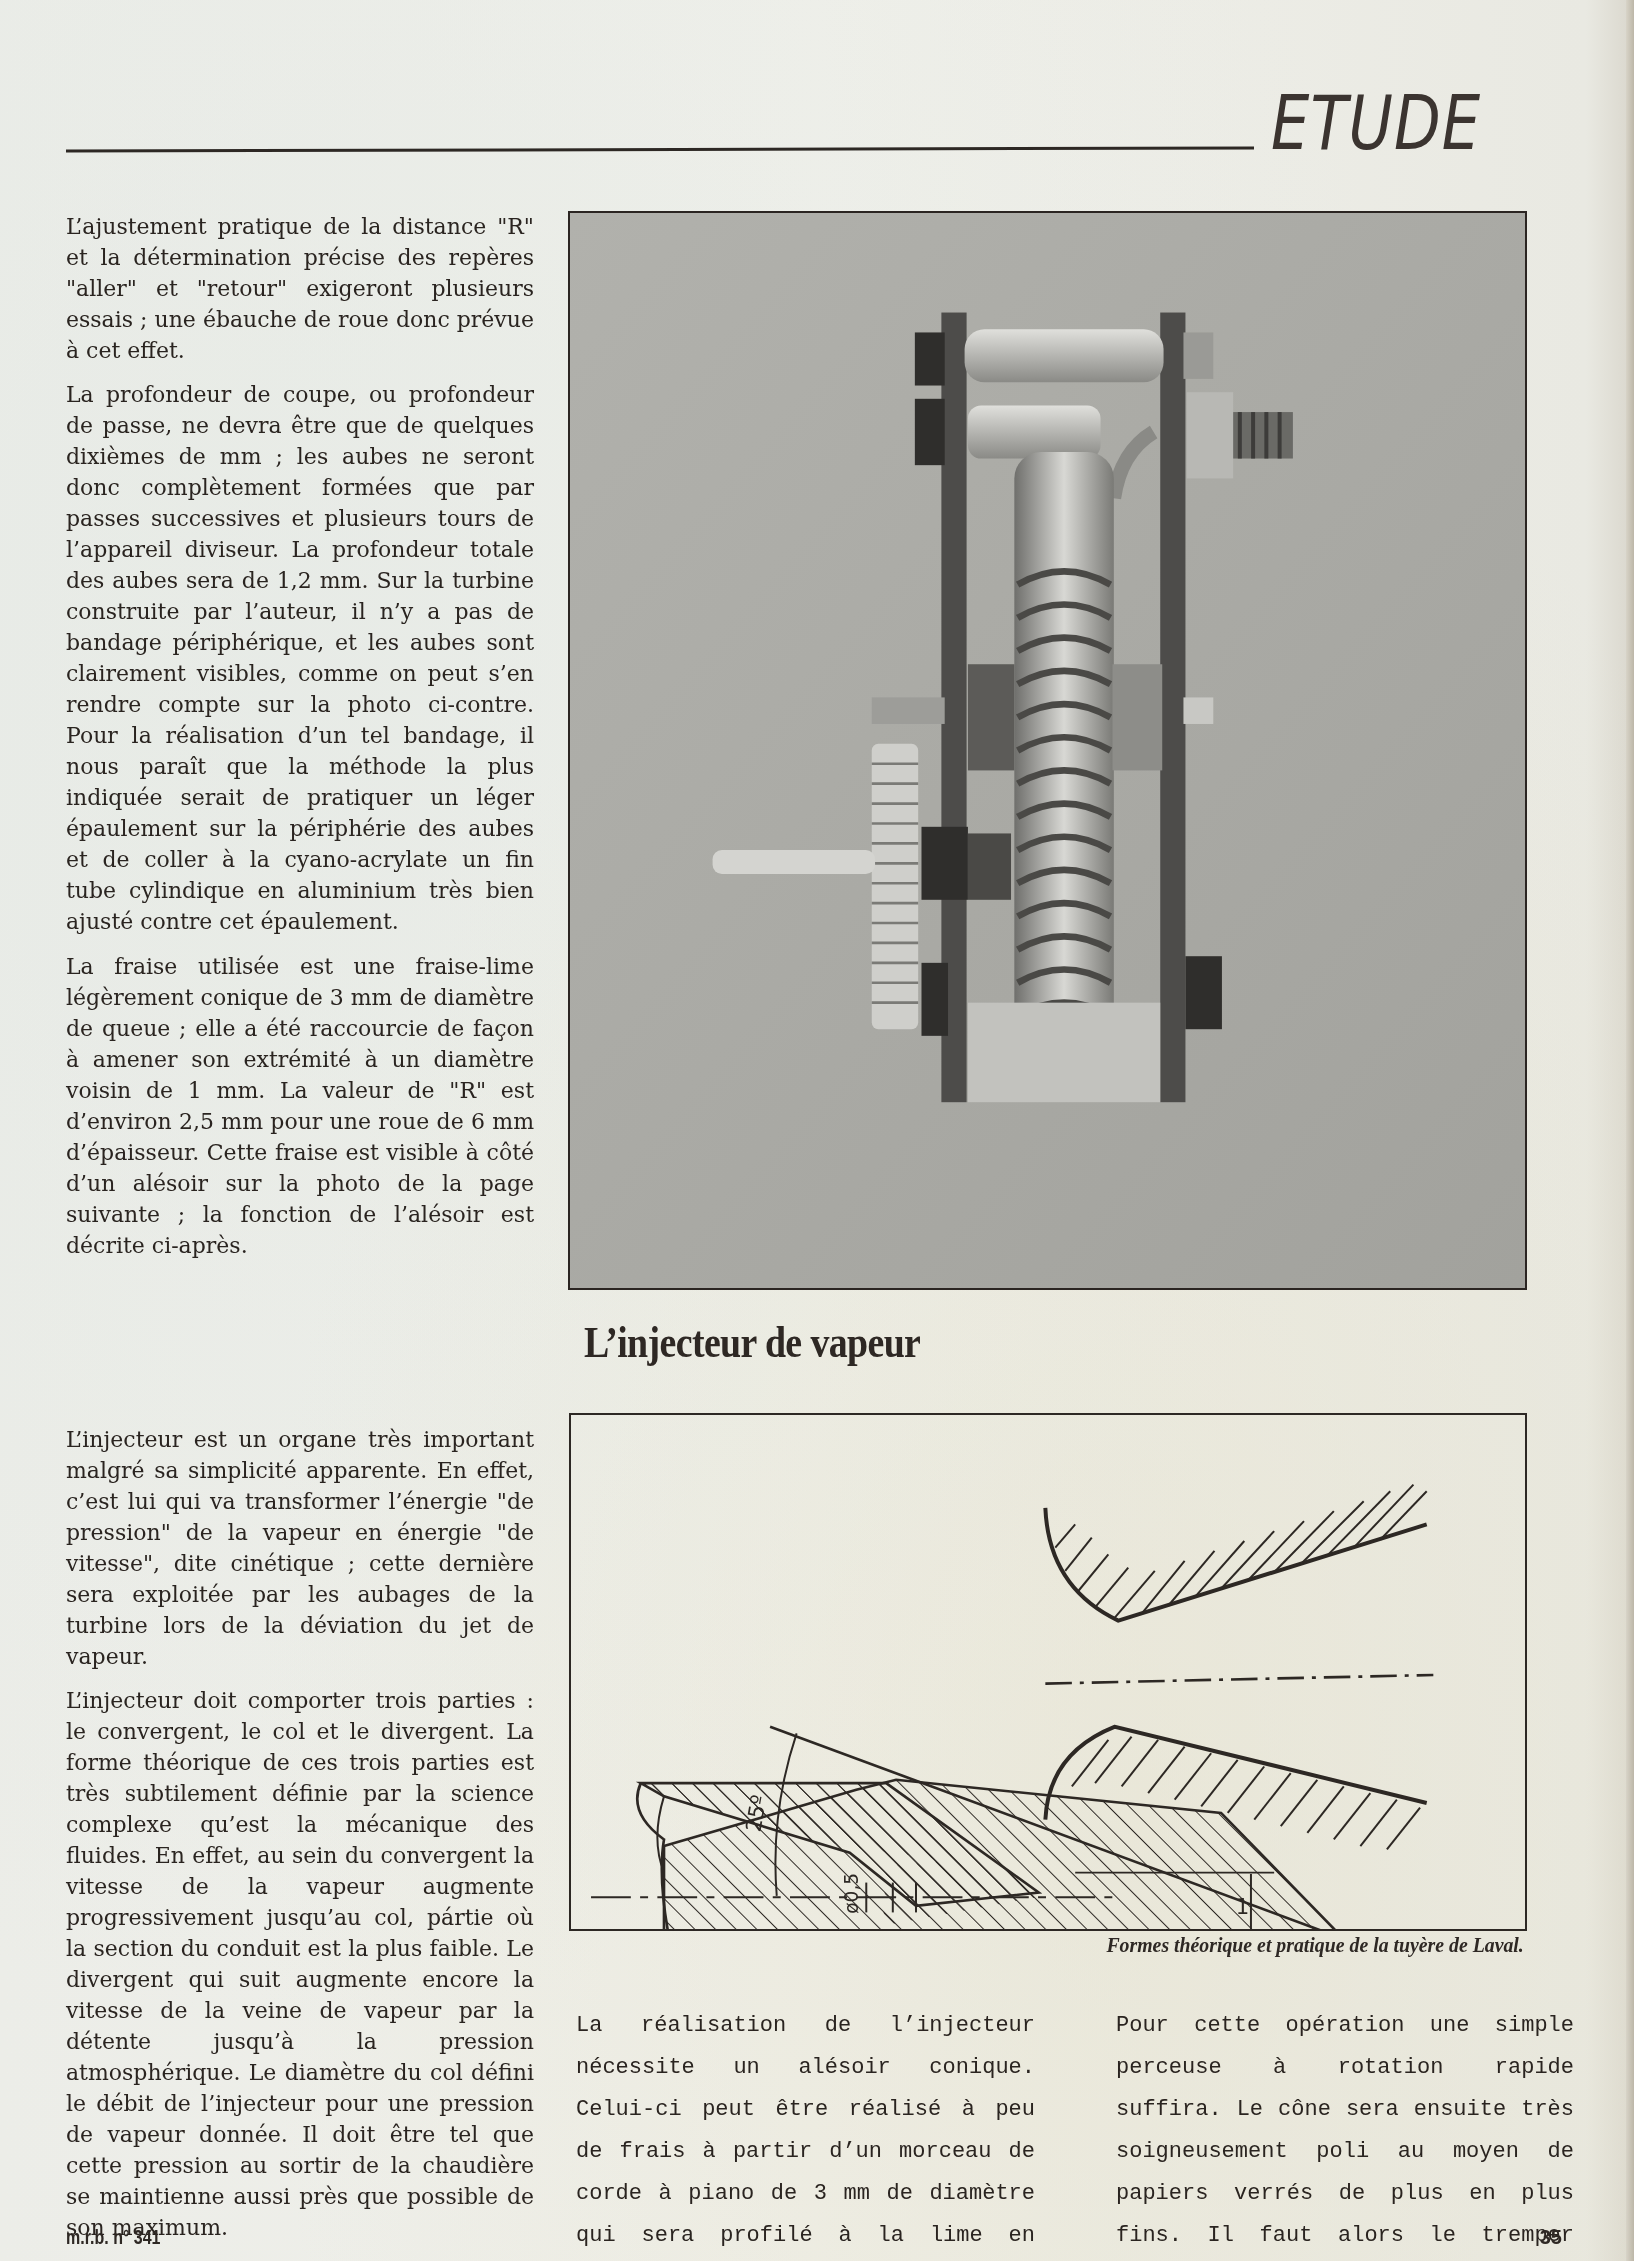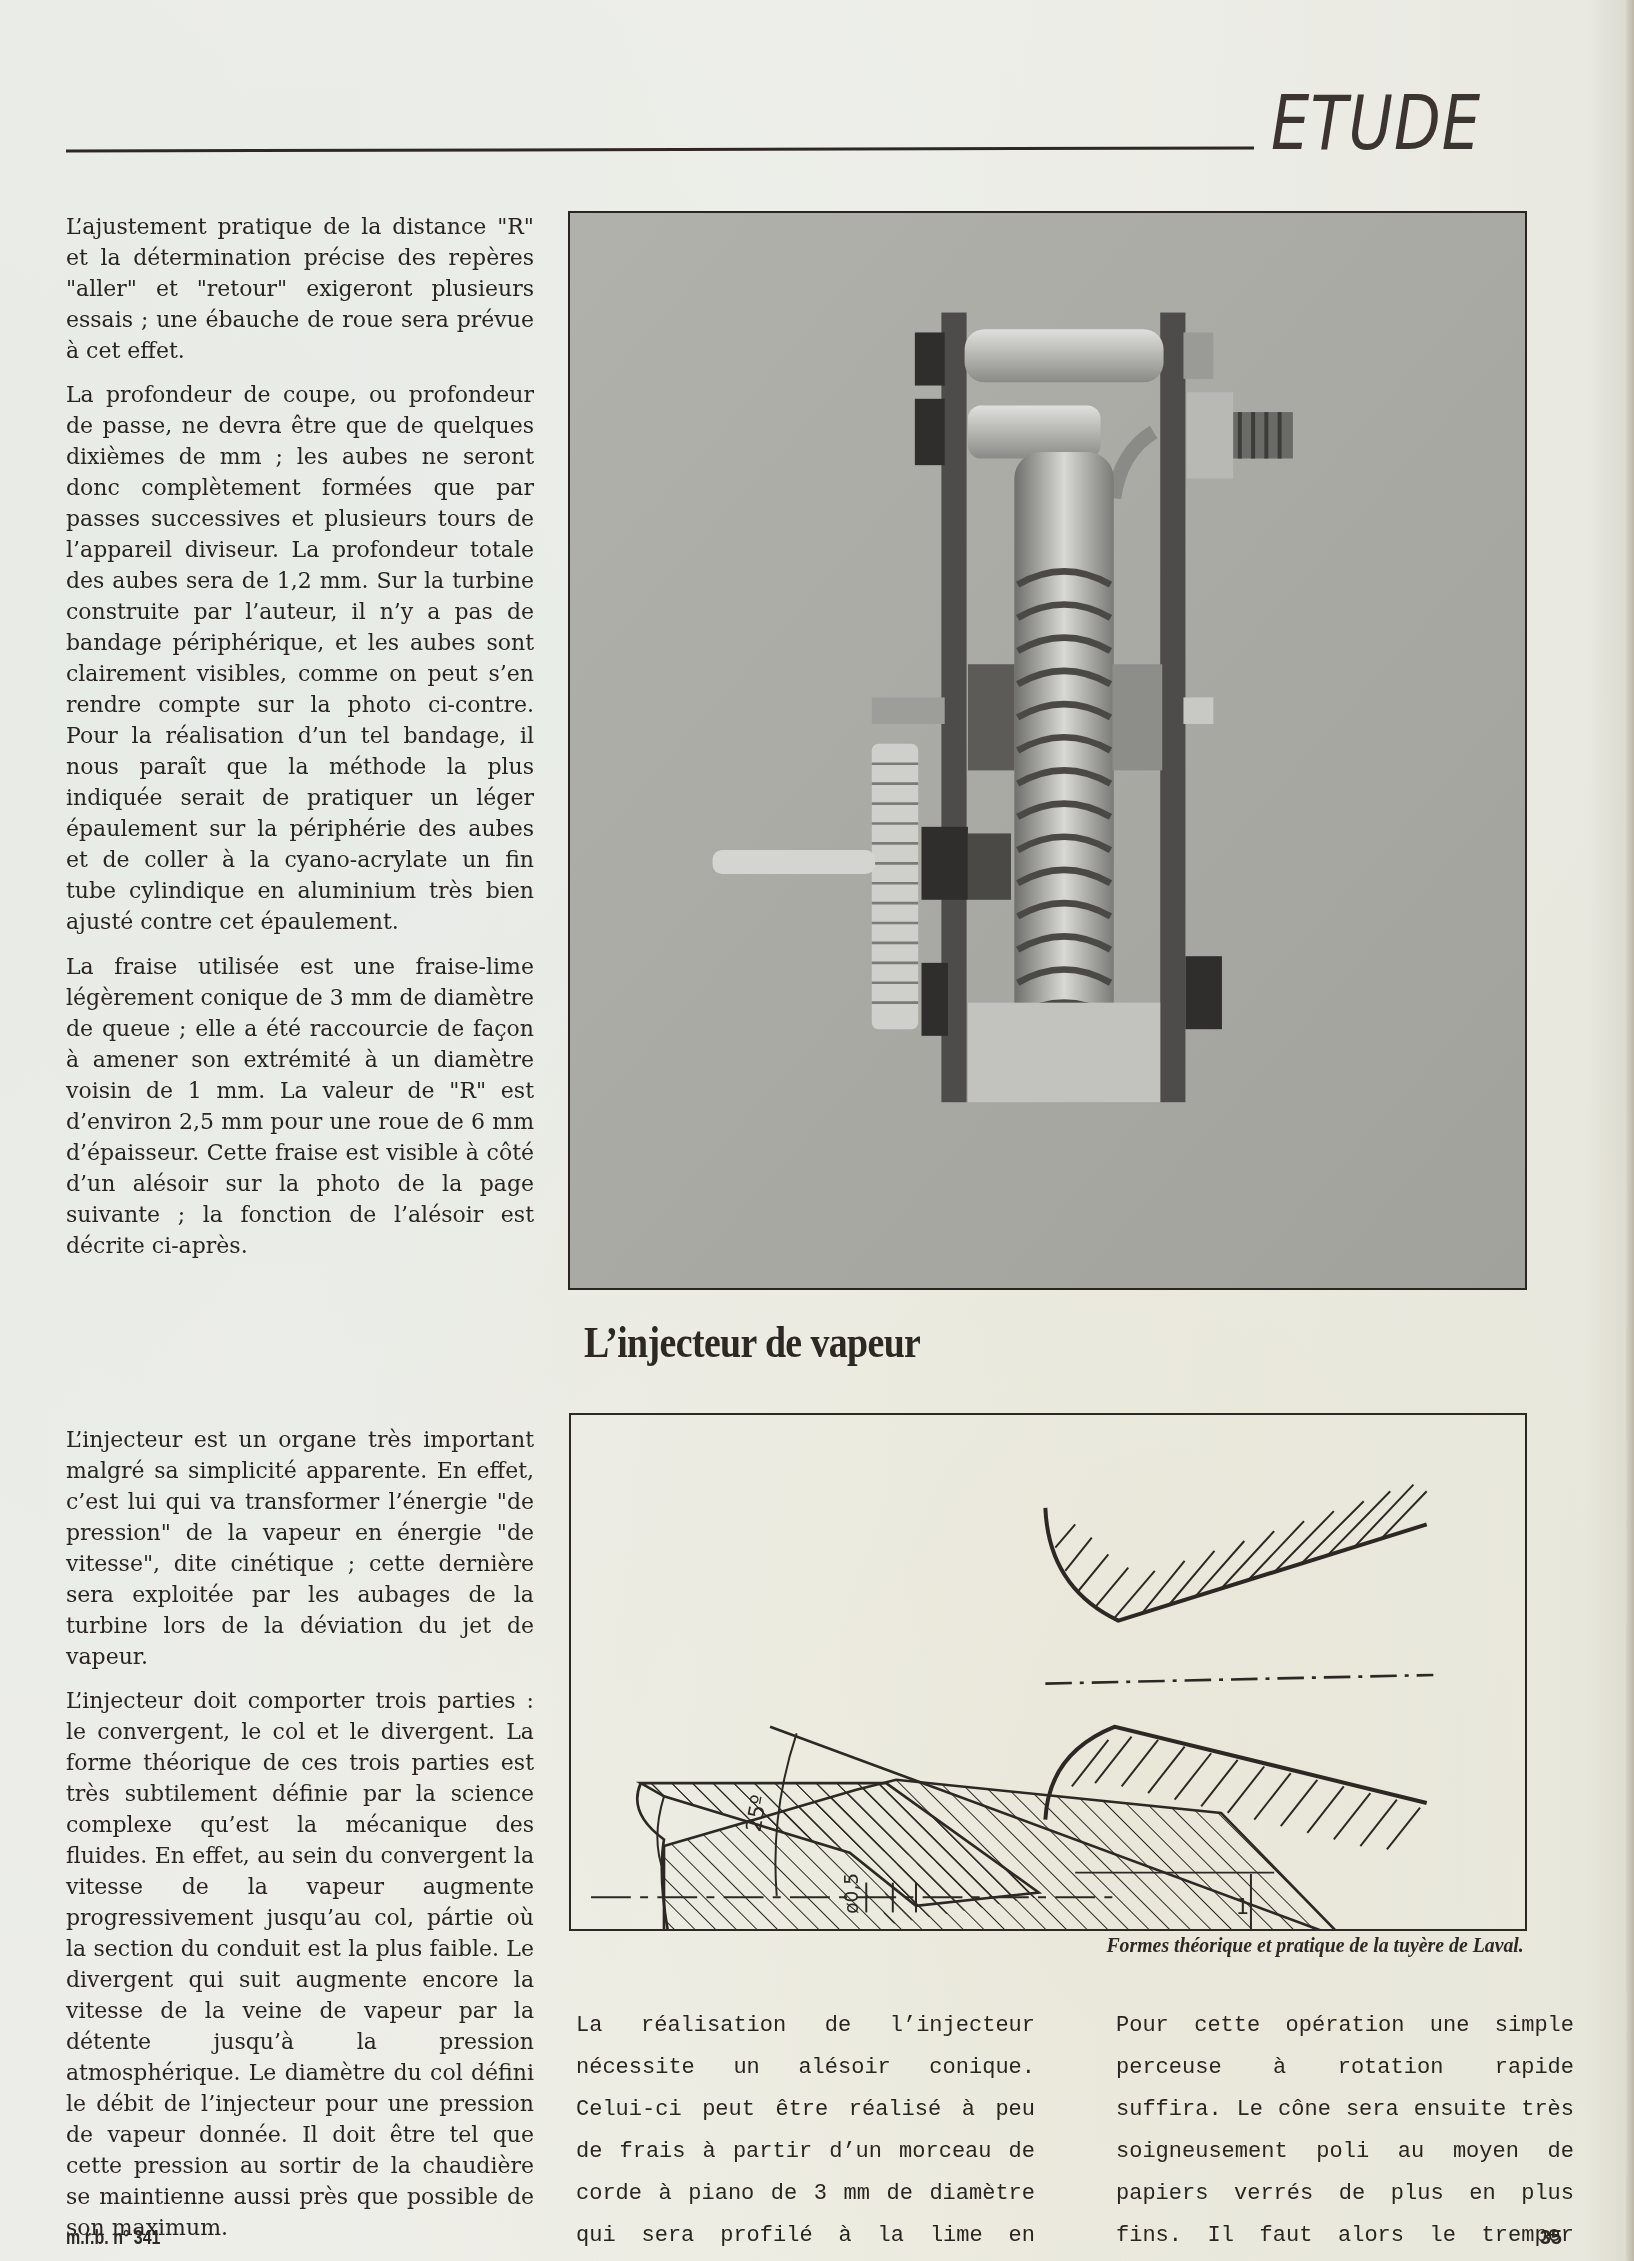--- a/index.html
+++ b/index.html
@@ -82,21 +82,21 @@
 </head>
 <body>
 
 <div class="page-bg"></div>
 <div class="right-edge"></div>
 
 <div class="header-rule"></div>
 <div class="header-title">ETUDE</div>
 
 <div class="col left-col left-top">
-  <p>L’ajustement pratique de la distance "R" et la détermination précise des repères "aller" et "retour" exigeront plusieurs essais ; une ébauche de roue sera prévue à cet effet.</p>
+  <p>L’ajustement pratique de la distance "R" et la détermination précise des repères "aller" et "retour" exigeront plusieurs essais ; une ébauche de roue donc prévue à cet effet.</p>
   <p>La profondeur de coupe, ou profondeur de passe, ne devra être que de quelques dixièmes de mm ; les aubes ne seront donc complètement formées que par passes successives et plusieurs tours de l’appareil diviseur. La profondeur totale des aubes sera de 1,2 mm. Sur la turbine construite par l’auteur, il n’y a pas de bandage périphérique, et les aubes sont clairement visibles, comme on peut s’en rendre compte sur la photo ci-contre. Pour la réalisation d’un tel bandage, il nous paraît que la méthode la plus indiquée serait de pratiquer un léger épaulement sur la périphérie des aubes et de coller à la cyano-acrylate un fin tube cylindique en aluminium très bien ajusté contre cet épaulement.</p>
   <p>La fraise utilisée est une fraise-lime légèrement conique de 3 mm de diamètre de queue ; elle a été raccourcie de façon à amener son extrémité à un diamètre voisin de 1 mm. La valeur de "R" est d’environ 2,5 mm pour une roue de 6 mm d’épaisseur. Cette fraise est visible à côté d’un alésoir sur la photo de la page suivante ; la fonction de l’alésoir est décrite ci-après.</p>
 </div>
 
 <div class="photo">
   <svg viewBox="0 0 1440 1620" preserveAspectRatio="none">
     <defs>
       <linearGradient id="bgg" x1="0" y1="0" x2="1" y2="1">
         <stop offset="0" stop-color="#b1b1ac"></stop>
         <stop offset="1" stop-color="#a2a29d"></stop>

